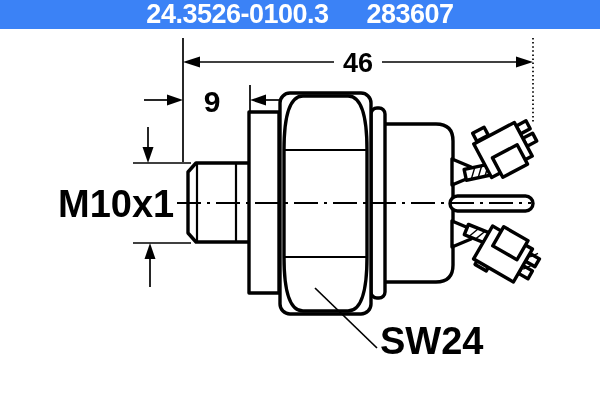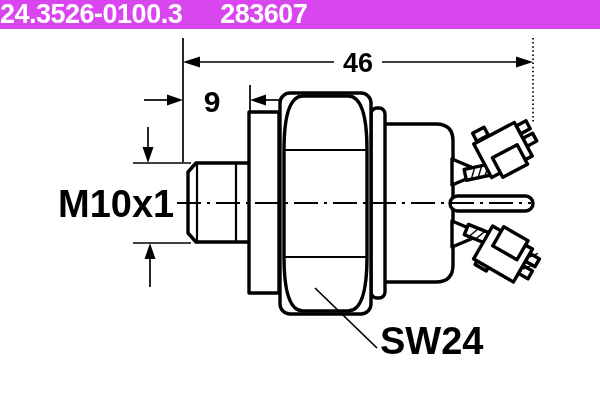--- a/index.html
+++ b/index.html
@@ -3,22 +3,22 @@
 <meta charset="utf-8">
 <style>
   html,body{margin:0;padding:0;}
   body{
     width:600px;height:400px;position:relative;overflow:hidden;
     background:#ffffff;
     font-family:"Liberation Sans", sans-serif;
   }
   .header-bar{
     position:absolute;left:0;top:0;width:600px;height:29px;
-    background:#d946ef;
-    display:flex;align-items:center;gap:38px;
+    background:#3b82f6;
+    display:flex;align-items:center;justify-content:center;gap:38px;
   }
   .header-bar span{
     color:#ffffff;font-weight:bold;font-size:27px;line-height:29px;
     letter-spacing:-0.5px;white-space:nowrap;
   }
   .drawing-wrap{position:absolute;left:0;top:0;width:600px;height:400px;}
   svg{display:block;}
   .outline{fill:#ffffff;stroke:#000000;stroke-width:3.4;stroke-linejoin:round;}
   .thin{stroke:#000000;stroke-width:1.7;fill:none;}
   .detail{stroke:#000000;stroke-width:2.2;fill:none;}

